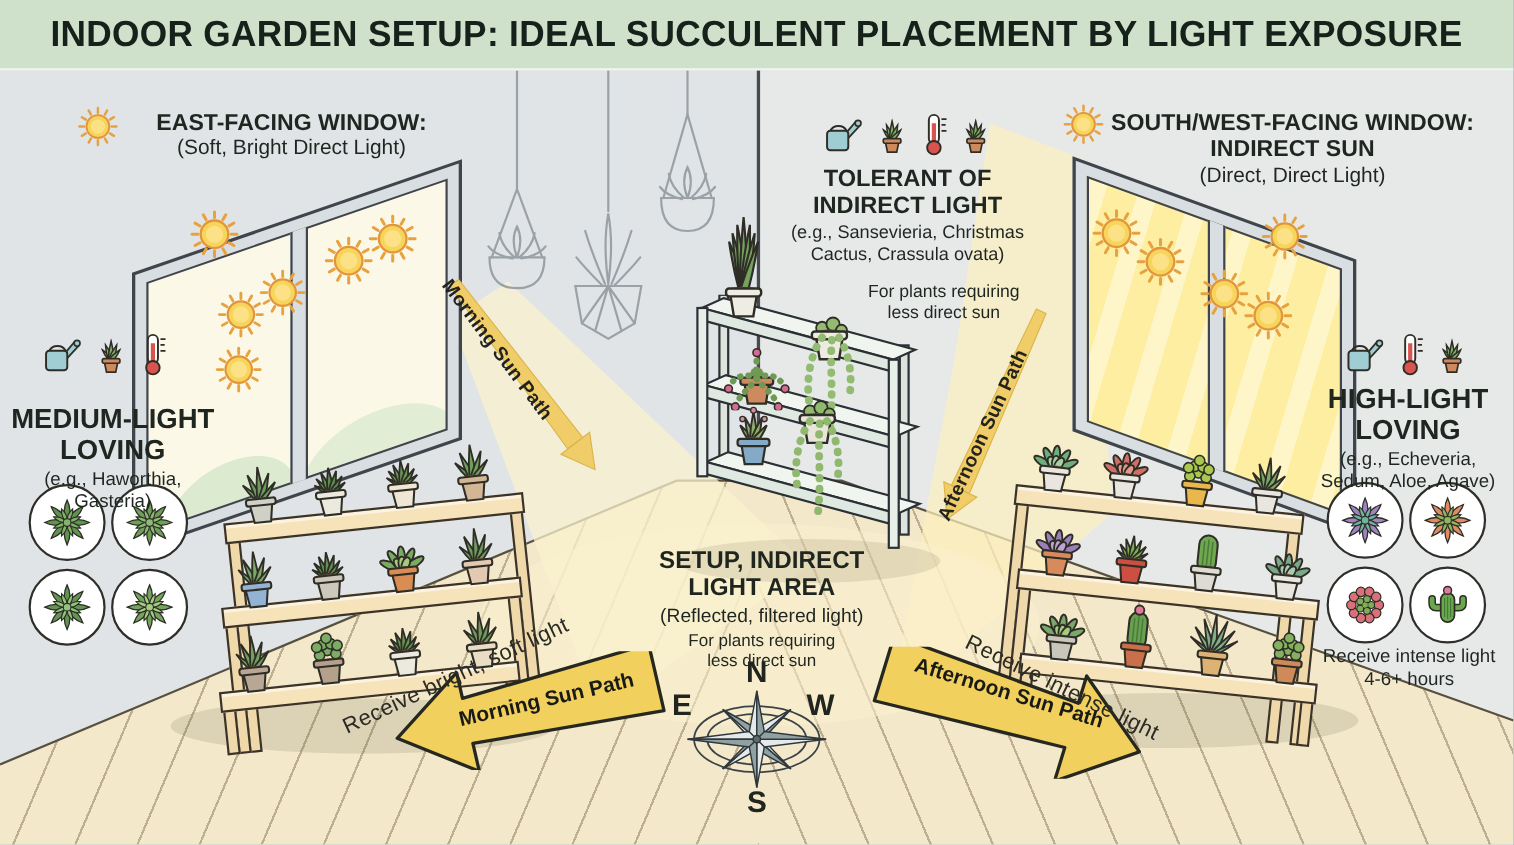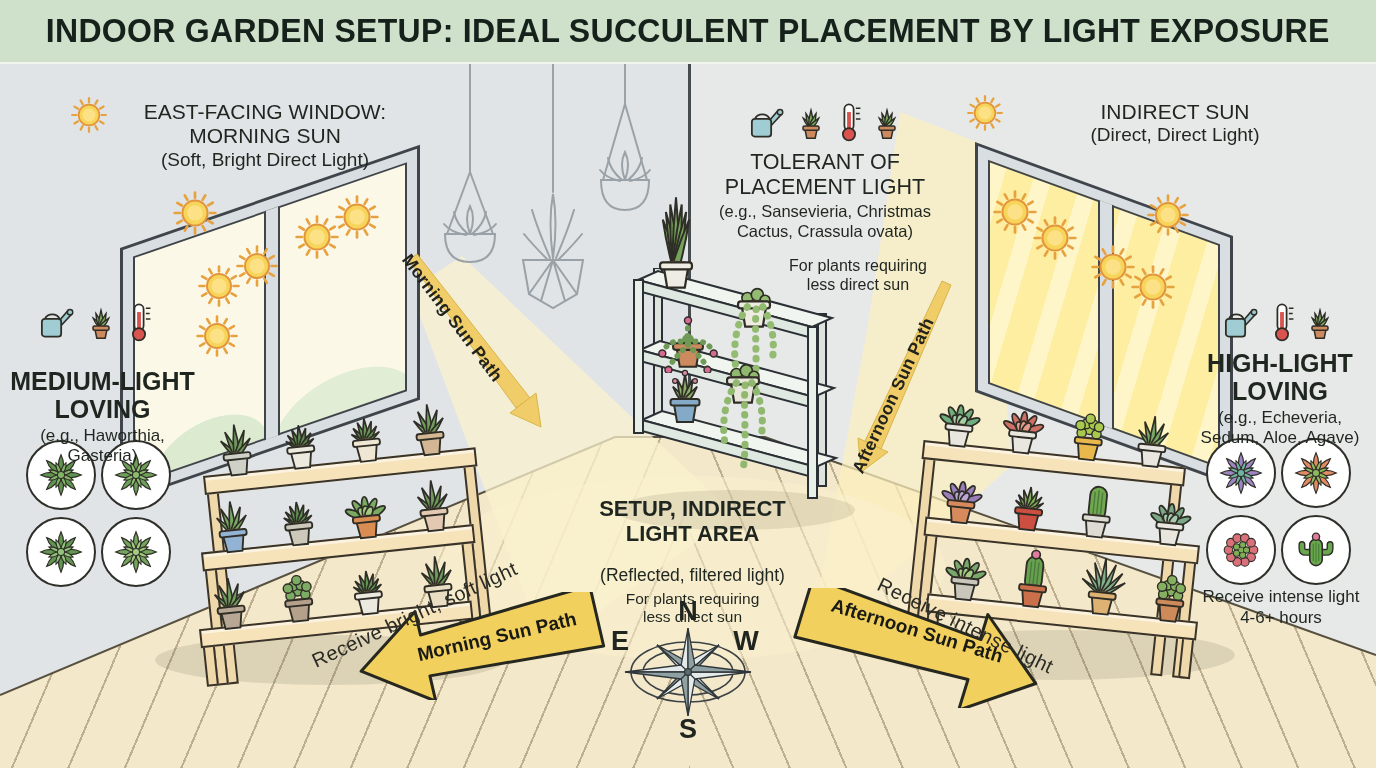--- a/index.html
+++ b/index.html
@@ -26,30 +26,30 @@
               radial-gradient(120px 85px at 78% 106%, #e2edd6 0 60%, rgba(226,237,214,0) 61%),#fcf8e8;}
   .glass-right{background:repeating-linear-gradient(105deg, rgba(255,252,232,.55) 0 16px, rgba(253,238,160,0) 16px 42px),#fdeea2;}
   .win-mullion{position:absolute;top:10px;bottom:10px;left:calc(50% - 6px);width:12px;background:#d9dee2;
     border-left:2.5px solid #3f454b;border-right:2.5px solid #3f454b;}
   .sun{z-index:5;}
   .stand,.plant,.shelf{z-index:6;}
   .bar{position:absolute;background:#f6e3ba;border:2.5px solid #39332a;box-shadow:inset 0 3px 0 rgba(255,255,255,.55);}
   .leg{position:absolute;background:#efd8aa;border:2px solid #39332a;}
   .arrow{z-index:7;}
   .lbl{z-index:8;}
-  .h-big{font-size:21px;font-weight:400;line-height:1.16;}
+  .h-big{font-size:21px;font-weight:700;line-height:1.16;}
   .h-sub{font-size:19px;font-weight:400;}
   .cat{font-size:25px;font-weight:800;line-height:1.1;}
   .ex{font-size:17px;line-height:1.2;margin-top:3px;}
   .note{font-size:17px;line-height:1.25;}
-  .tol-h{font-size:21.5px;font-weight:400;line-height:1.15;}
+  .tol-h{font-size:21.5px;font-weight:700;line-height:1.15;}
   .tol-ex{font-size:16.5px;line-height:1.2;margin-top:3px;}
   .small-note{font-size:16px;line-height:1.2;}
   .bright-h{font-size:22px;font-weight:800;line-height:1.15;}
-  .bright-sub{font-size:17.5px;margin-top:18px;}
+  .bright-sub{font-size:17.5px;margin-top:2px;}
   .bright-note{font-size:15.5px;line-height:1.2;margin-top:4px;}
   .floor-txt{font-size:20px;color:#2b2b25;letter-spacing:.4px;z-index:7;}
   .arr-lbl{font-size:18px;font-weight:800;color:#191a14;text-align:center;}
   .diag-lbl{font-size:17.5px;font-weight:800;color:#22231c;letter-spacing:.3px;}
   .compass-letter{font-size:27px;font-weight:800;width:44px;text-align:center;z-index:8;color:#20261f;}
   .badge{width:66px;height:66px;border-radius:50%;background:#fff;border:2.5px solid #2f2f2a;
     display:flex;align-items:center;justify-content:center;}
   .badges{display:grid;grid-template-columns:68px 68px;gap:7px;z-index:6;}
   .iconrow{display:flex;align-items:flex-end;gap:9px;z-index:6;}
 </style>
@@ -782,50 +782,50 @@
       <circle cx="73" cy="72" r="3.4" fill="#5b6c6d"></circle>
     </g>
   </svg>
   <div class="abs compass-letter" style="left:666px;top:596px">N</div>
   <div class="abs compass-letter" style="left:598px;top:626px">E</div>
   <div class="abs compass-letter" style="left:724px;top:626px">W</div>
   <div class="abs compass-letter" style="left:666px;top:714px">S</div>
 
   <div class="abs ctr lbl" style="left:110px;top:100px;width:310px">
     <div class="h-big">EAST-FACING WINDOW:</div>
-    <div class="h-big">MORNING SUN</div>
     <div class="h-sub">(Soft, Bright Direct Light)</div>
   </div>
   <div class="abs ctr lbl" style="left:0px;top:368px;width:205px">
     <div class="cat">MEDIUM-LIGHT</div>
     <div class="cat">LOVING</div>
     <div class="ex pre">(e.g., Haworthia,
 Gasteria)</div>
   </div>
   <div class="abs floor-txt" style="left:302px;top:600px;width:240px;transform:rotate(-25deg);">Receive bright, soft light</div>
 
   <div class="abs ctr lbl" style="left:980px;top:100px;width:390px">
+    <div class="h-big">SOUTH/WEST-FACING WINDOW:</div>
     <div class="h-big">INDIRECT SUN</div>
     <div class="h-sub">(Direct, Direct Light)</div>
   </div>
   <div class="abs ctr lbl" style="left:1190px;top:350px;width:180px">
     <div class="cat">HIGH-LIGHT</div>
     <div class="cat">LOVING</div>
     <div class="ex pre">(e.g., Echeveria,
 Sedum, Aloe, Agave)</div>
   </div>
   <div class="abs ctr lbl" style="left:1192px;top:586px;width:178px">
     <div class="note">Receive intense light</div>
     <div class="note" style="font-weight:400">4-6+ hours</div>
   </div>
   <div class="abs floor-txt" style="left:868px;top:618px;width:210px;transform:rotate(26deg);">Receive intense light</div>
 
   <div class="abs ctr lbl" style="left:700px;top:150px;width:250px">
     <div class="tol-h">TOLERANT OF</div>
-    <div class="tol-h">PLACEMENT LIGHT</div>
+    <div class="tol-h">INDIRECT LIGHT</div>
     <div class="tol-ex pre">(e.g., Sansevieria, Christmas
 Cactus, Crassula ovata)</div>
   </div>
   <div class="abs ctr small-note pre lbl" style="left:758px;top:256px;width:200px">For plants requiring
 less direct sun</div>
   <div class="abs ctr lbl" style="left:575px;top:496px;width:235px">
     <div class="bright-h">SETUP, INDIRECT</div>
     <div class="bright-h">LIGHT AREA</div>
     <div class="bright-sub">(Reflected, filtered light)</div>
     <div class="bright-note pre">For plants requiring

